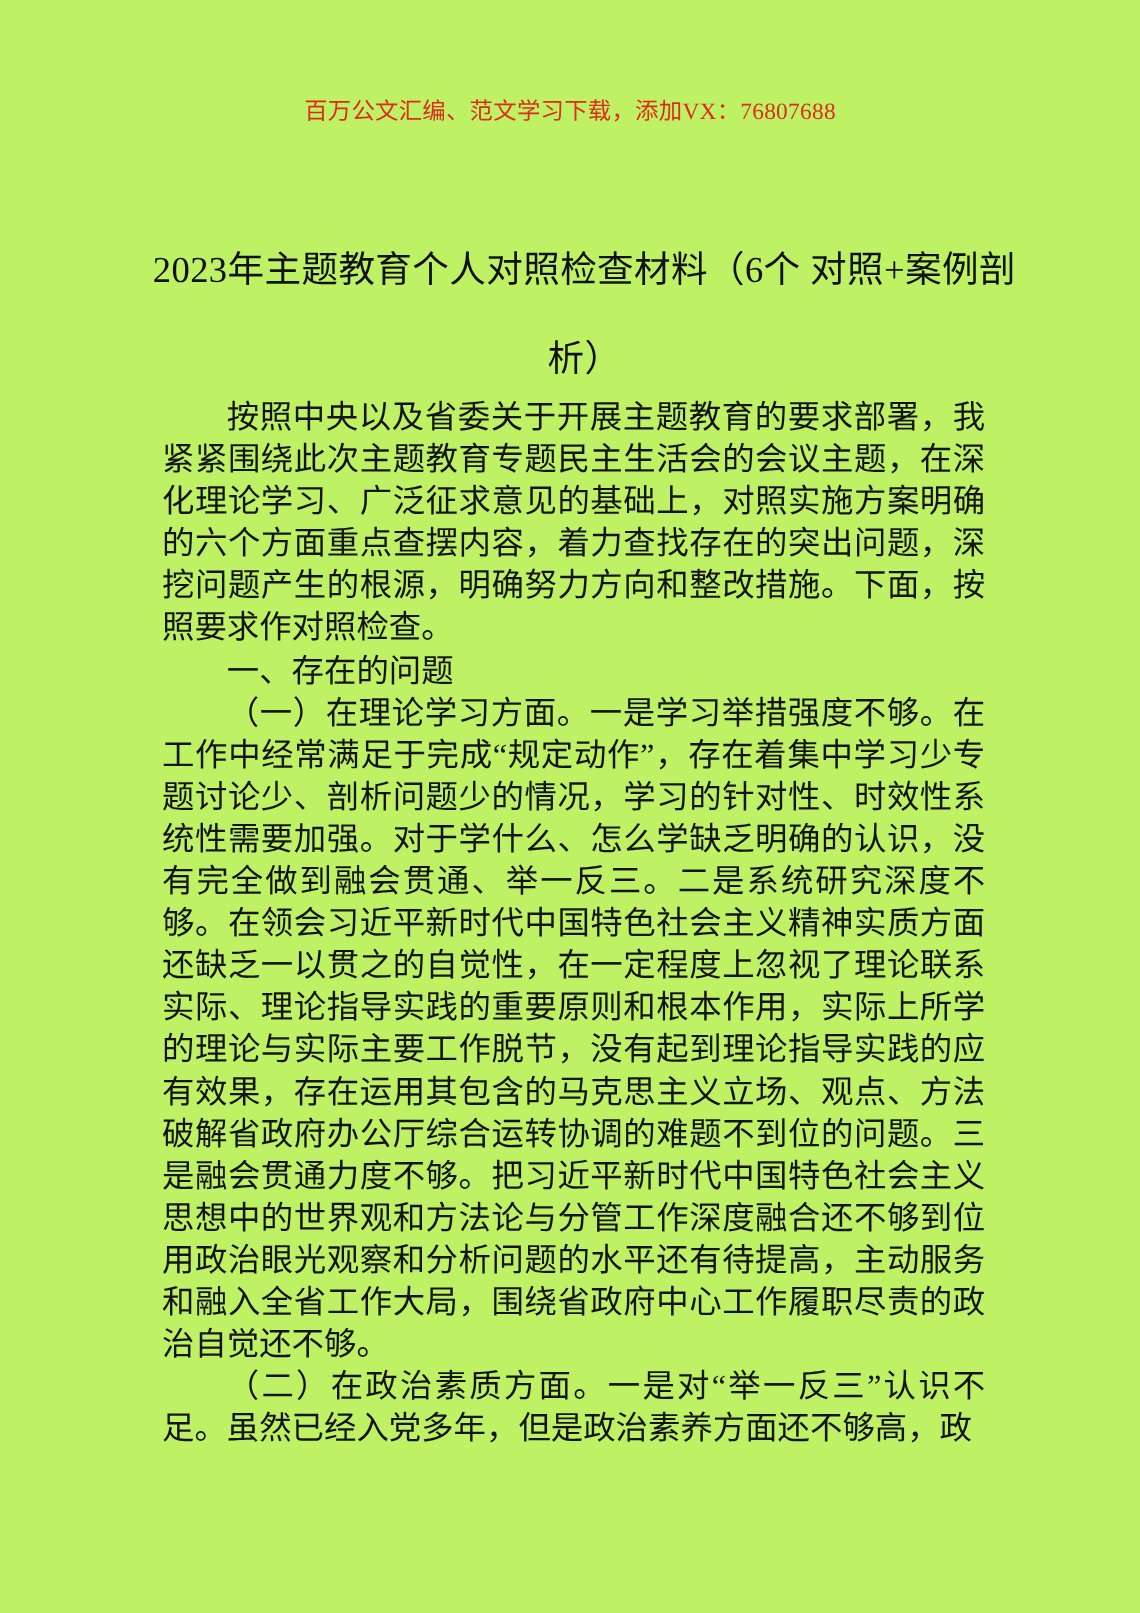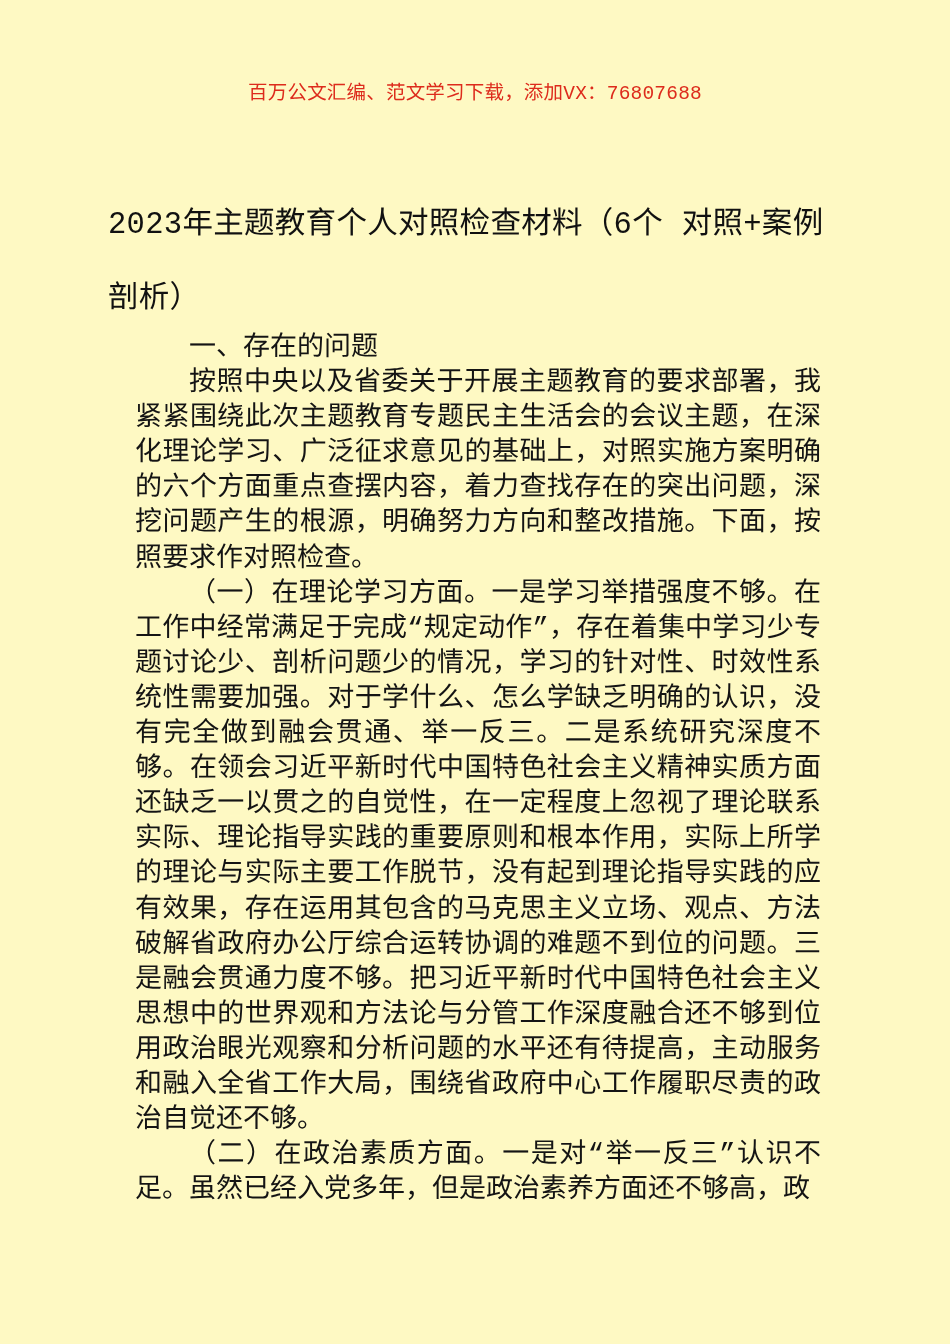--- a/index.html
+++ b/index.html
@@ -6,23 +6,23 @@
   html, body {
     margin: 0;
     padding: 0;
     background: #ffffff;
   }
 
   .page {
     position: relative;
     width: 950px;
     height: 1344px;
-    background: #fef9c3;
+    background: #bef264;
     overflow: hidden;
-    font-family: Liberation Mono, monospace;
+    font-family: Liberation Serif, serif;
     -webkit-font-smoothing: antialiased;
   }
 
   
   .watermark {
     position: absolute;
     top: 81px;
     left: 0;
     width: 950px;
     text-align: center;
@@ -30,22 +30,23 @@
     line-height: 1.35;
     letter-spacing: 0.2px;
     color: #dd2b1c;
     white-space: nowrap;
   }
 
   
   .doc-title {
     position: absolute;
     top: 168px;
-    left: 108px;
+    left: 120px;
     width: 734px;
+    text-align: center;
     font-size: 30.5px;
     line-height: 74px;
     font-weight: normal;
     color: #111111;
     letter-spacing: 0.3px;
   }
 
   
   .body-block {
     position: absolute;
@@ -80,19 +81,19 @@
 <div class="page">
 
   <div class="watermark">百万公文汇编、范文学习下载，添加VX：76807688</div>
 
   <h1 class="doc-title">
     <span>2023年主题教育个人对照检查材料（6个</span>
     <span>对照+案例剖析）</span>
   </h1>
 
   <div class="body-block">
+    <p class="para indent">按照中央以及省委关于开展主题教育的要求部署，我紧紧围绕此次主题教育专题民主生活会的会议主题，在深化理论学习、广泛征求意见的基础上，对照实施方案明确的六个方面重点查摆内容，着力查找存在的突出问题，深挖问题产生的根源，明确努力方向和整改措施。下面，按照要求作对照检查。</p>
     <p class="para indent">一、存在的问题</p>
-    <p class="para indent">按照中央以及省委关于开展主题教育的要求部署，我紧紧围绕此次主题教育专题民主生活会的会议主题，在深化理论学习、广泛征求意见的基础上，对照实施方案明确的六个方面重点查摆内容，着力查找存在的突出问题，深挖问题产生的根源，明确努力方向和整改措施。下面，按照要求作对照检查。</p>
     <p class="para indent">（一）在理论学习方面。一是学习举措强度不够。在工作中经常满足于完成“规定动作”，存在着集中学习少专题讨论少、剖析问题少的情况，学习的针对性、时效性系统性需要加强。对于学什么、怎么学缺乏明确的认识，没有完全做到融会贯通、举一反三。二是系统研究深度不够。在领会习近平新时代中国特色社会主义精神实质方面还缺乏一以贯之的自觉性，在一定程度上忽视了理论联系实际、理论指导实践的重要原则和根本作用，实际上所学的理论与实际主要工作脱节，没有起到理论指导实践的应有效果，存在运用其包含的马克思主义立场、观点、方法破解省政府办公厅综合运转协调的难题不到位的问题。三是融会贯通力度不够。把习近平新时代中国特色社会主义思想中的世界观和方法论与分管工作深度融合还不够到位用政治眼光观察和分析问题的水平还有待提高，主动服务和融入全省工作大局，围绕省政府中心工作履职尽责的政治自觉还不够。</p>
     <p class="para indent">（二）在政治素质方面。一是对“举一反三”认识不足。虽然已经入党多年，但是政治素养方面还不够高，政</p>
   </div>
 
 </div>
 
 </body></html>

